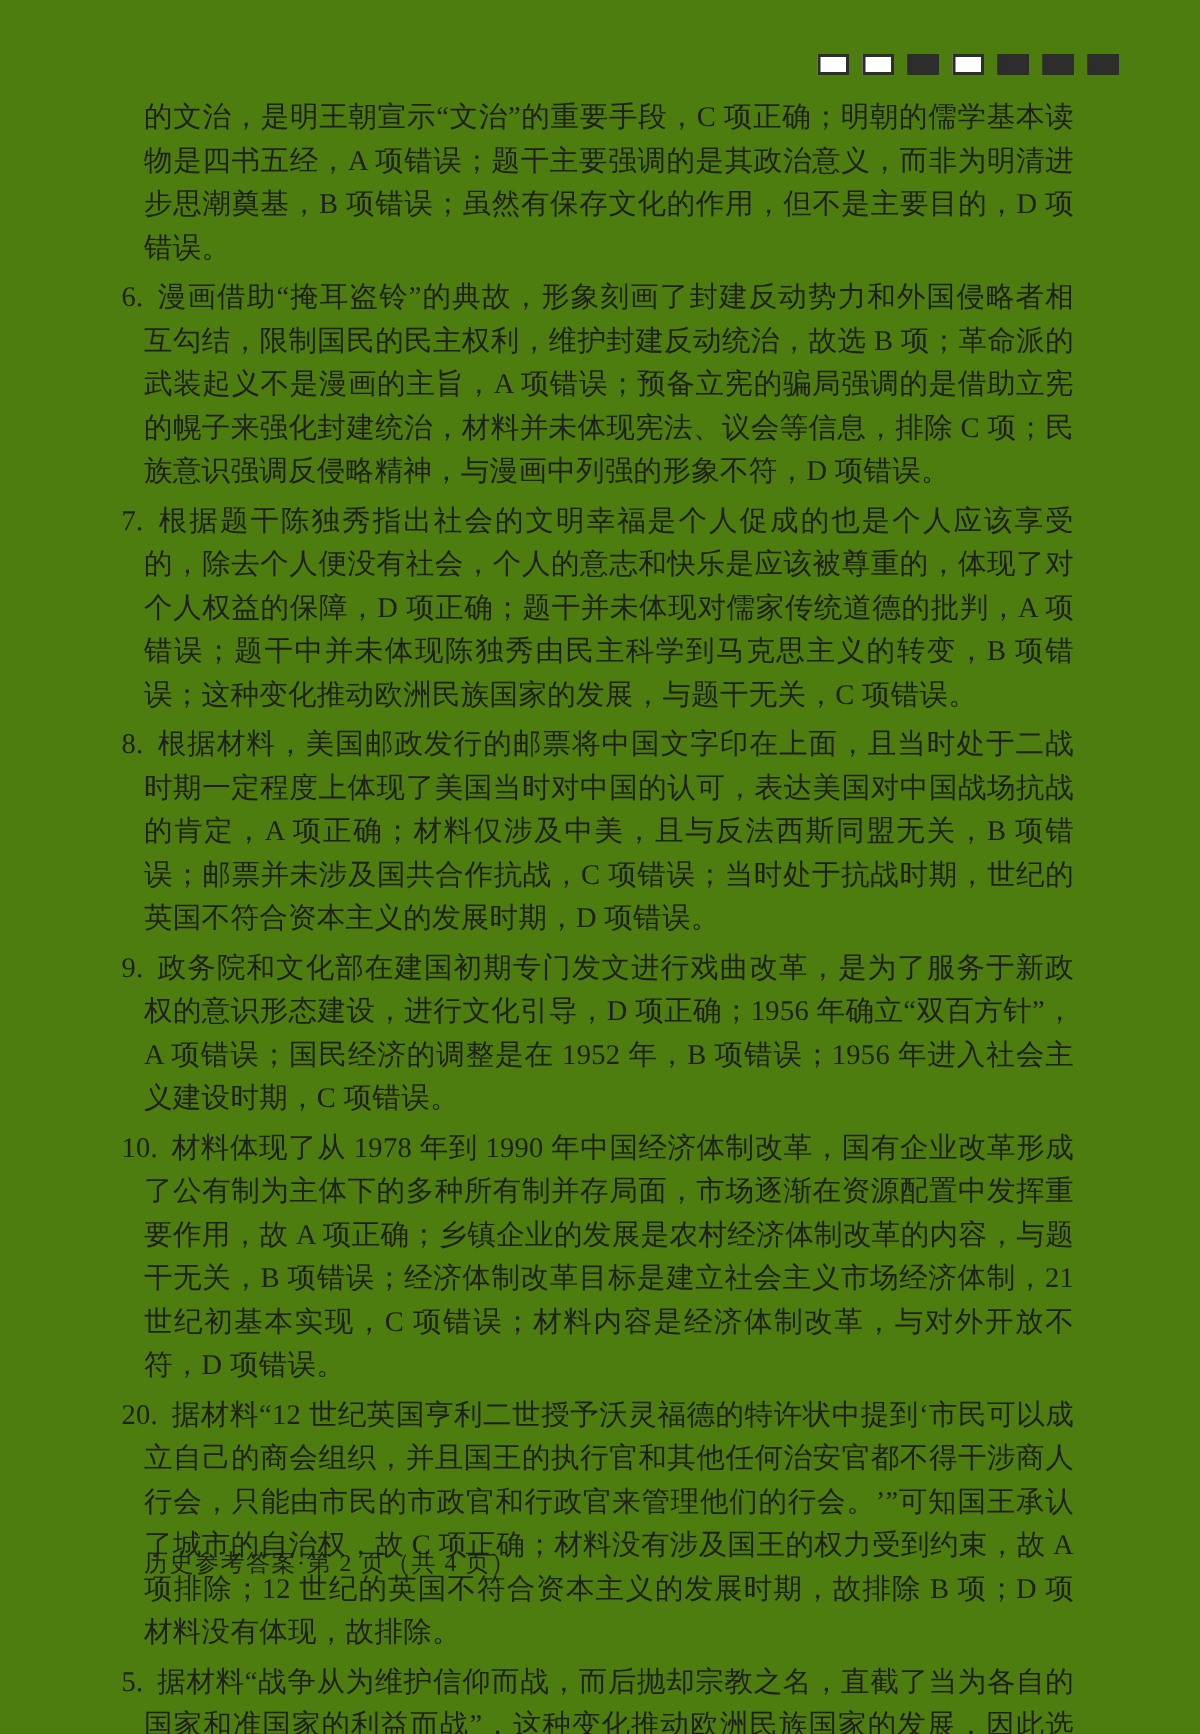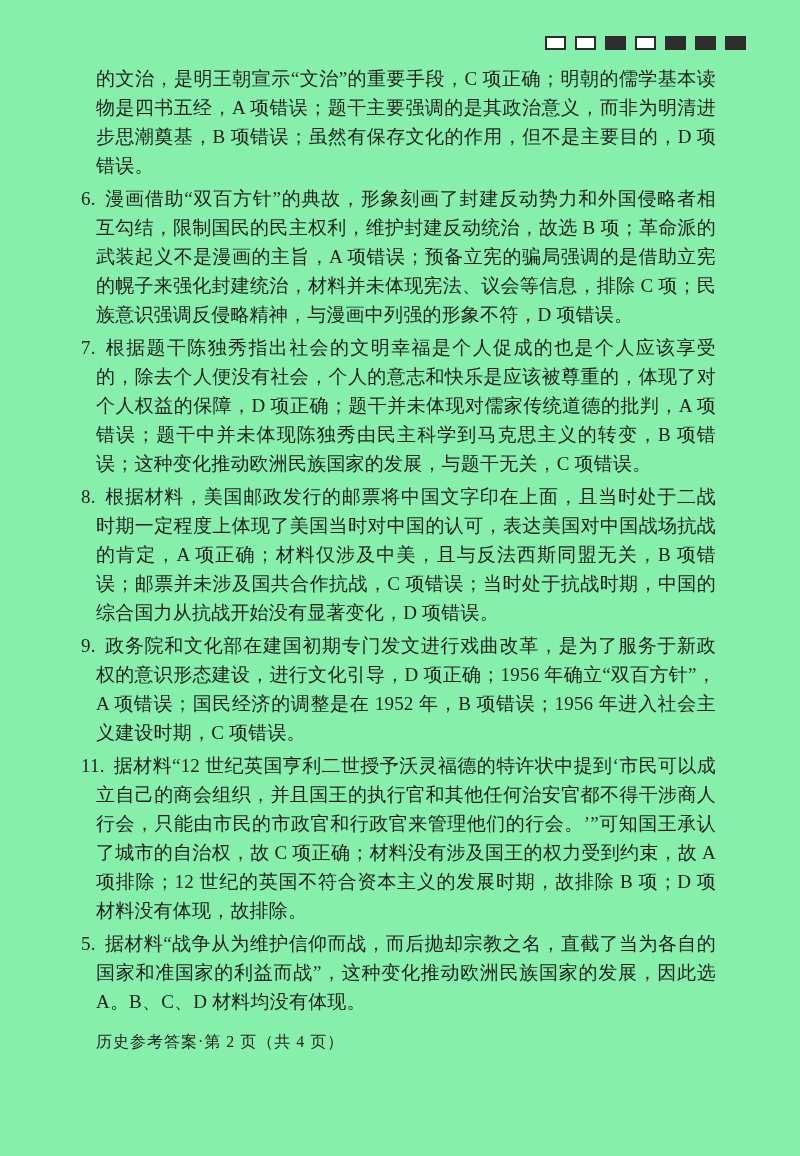--- a/index.html
+++ b/index.html
@@ -4,21 +4,21 @@
 <style>
   html, body {
     margin: 0;
     padding: 0;
     background: #ffffff;
   }
   .page {
     position: relative;
     width: 800px;
     height: 1156px;
-    background: #86efac;
+    background: #4d7c0f;
     overflow: hidden;
     font-family: "Liberation Serif", "DejaVu Serif", serif;
     color: #1f1f1f;
   }
   
   .marks-row {
     position: absolute;
     top: 36px;
     left: 545px;
     display: flex;
@@ -80,38 +80,41 @@
     <span class="sq" data-style="filled"></span>
     <span class="sq" data-style="filled"></span>
     <span class="sq" data-style="filled"></span>
   </div>
 
   <div class="content">
 
     <p class="cont-para">的文治，是明王朝宣示“文治”的重要手段，C 项正确；明朝的儒学基本读物是四书五经，A 项错误；题干主要强调的是其政治意义，而非为明清进步思潮奠基，B 项错误；虽然有保存文化的作用，但不是主要目的，D 项错误。</p>
 
     <p class="item">
-      <span class="num">6.</span><span>漫画借助“双百方针”的典故，形象刻画了封建反动势力和外国侵略者相互勾结，限制国民的民主权利，维护封建反动统治，故选 B 项；革命派的武装起义不是漫画的主旨，A 项错误；预备立宪的骗局强调的是借助立宪的幌子来强化封建统治，材料并未体现宪法、议会等信息，排除 C 项；民族意识强调反侵略精神，与漫画中列强的形象不符，D 项错误。</span>
+      <span class="num">6.</span><span>漫画借助“掩耳盗铃”的典故，形象刻画了封建反动势力和外国侵略者相互勾结，限制国民的民主权利，维护封建反动统治，故选 B 项；革命派的武装起义不是漫画的主旨，A 项错误；预备立宪的骗局强调的是借助立宪的幌子来强化封建统治，材料并未体现宪法、议会等信息，排除 C 项；民族意识强调反侵略精神，与漫画中列强的形象不符，D 项错误。</span>
     </p>
 
     <p class="item">
       <span class="num">7.</span><span>根据题干陈独秀指出社会的文明幸福是个人促成的也是个人应该享受的，除去个人便没有社会，个人的意志和快乐是应该被尊重的，体现了对个人权益的保障，D 项正确；题干并未体现对儒家传统道德的批判，A 项错误；题干中并未体现陈独秀由民主科学到马克思主义的转变，B 项错误；这种变化推动欧洲民族国家的发展，与题干无关，C 项错误。</span>
     </p>
 
     <p class="item">
-      <span class="num">8.</span><span>根据材料，美国邮政发行的邮票将中国文字印在上面，且当时处于二战时期一定程度上体现了美国当时对中国的认可，表达美国对中国战场抗战的肯定，A 项正确；材料仅涉及中美，且与反法西斯同盟无关，B 项错误；邮票并未涉及国共合作抗战，C 项错误；当时处于抗战时期，中国的综合国力从抗战开始没有显著变化，D 项错误。</span>
+      <span class="num">8.</span><span>根据材料，美国邮政发行的邮票将中国文字印在上面，且当时处于二战时期一定程度上体现了美国当时对中国的认可，表达美国对中国战场抗战的肯定，A 项正确；材料仅涉及中美，且与反法西斯同盟无关，B 项错误；邮票并未涉及国共合作抗战，C 项错误；当时处于抗战时期，世纪的英国不符合资本主义的发展时期，D 项错误。</span>
     </p>
 
     <p class="item">
       <span class="num">9.</span><span>政务院和文化部在建国初期专门发文进行戏曲改革，是为了服务于新政权的意识形态建设，进行文化引导，D 项正确；1956 年确立“双百方针”，A 项错误；国民经济的调整是在 1952 年，B 项错误；1956 年进入社会主义建设时期，C 项错误。</span>
     </p>
 
+    <p class="item">
+      <span class="num">10.</span><span>材料体现了从 1978 年到 1990 年中国经济体制改革，国有企业改革形成了公有制为主体下的多种所有制并存局面，市场逐渐在资源配置中发挥重要作用，故 A 项正确；乡镇企业的发展是农村经济体制改革的内容，与题干无关，B 项错误；经济体制改革目标是建立社会主义市场经济体制，21 世纪初基本实现，C 项错误；材料内容是经济体制改革，与对外开放不符，D 项错误。</span>
+    </p>
 
     <p class="item">
-      <span class="num">11.</span><span>据材料“12 世纪英国亨利二世授予沃灵福德的特许状中提到‘市民可以成立自己的商会组织，并且国王的执行官和其他任何治安官都不得干涉商人行会，只能由市民的市政官和行政官来管理他们的行会。’”可知国王承认了城市的自治权，故 C 项正确；材料没有涉及国王的权力受到约束，故 A 项排除；12 世纪的英国不符合资本主义的发展时期，故排除 B 项；D 项材料没有体现，故排除。</span>
+      <span class="num">20.</span><span>据材料“12 世纪英国亨利二世授予沃灵福德的特许状中提到‘市民可以成立自己的商会组织，并且国王的执行官和其他任何治安官都不得干涉商人行会，只能由市民的市政官和行政官来管理他们的行会。’”可知国王承认了城市的自治权，故 C 项正确；材料没有涉及国王的权力受到约束，故 A 项排除；12 世纪的英国不符合资本主义的发展时期，故排除 B 项；D 项材料没有体现，故排除。</span>
     </p>
 
     <p class="item">
       <span class="num">5.</span><span>据材料“战争从为维护信仰而战，而后抛却宗教之名，直截了当为各自的国家和准国家的利益而战”，这种变化推动欧洲民族国家的发展，因此选 A。B、C、D 材料均没有体现。</span>
     </p>
 
   </div>
 
   <div class="footer">
     <span>历史参考答案·第 2 页（共 4 页）</span>

